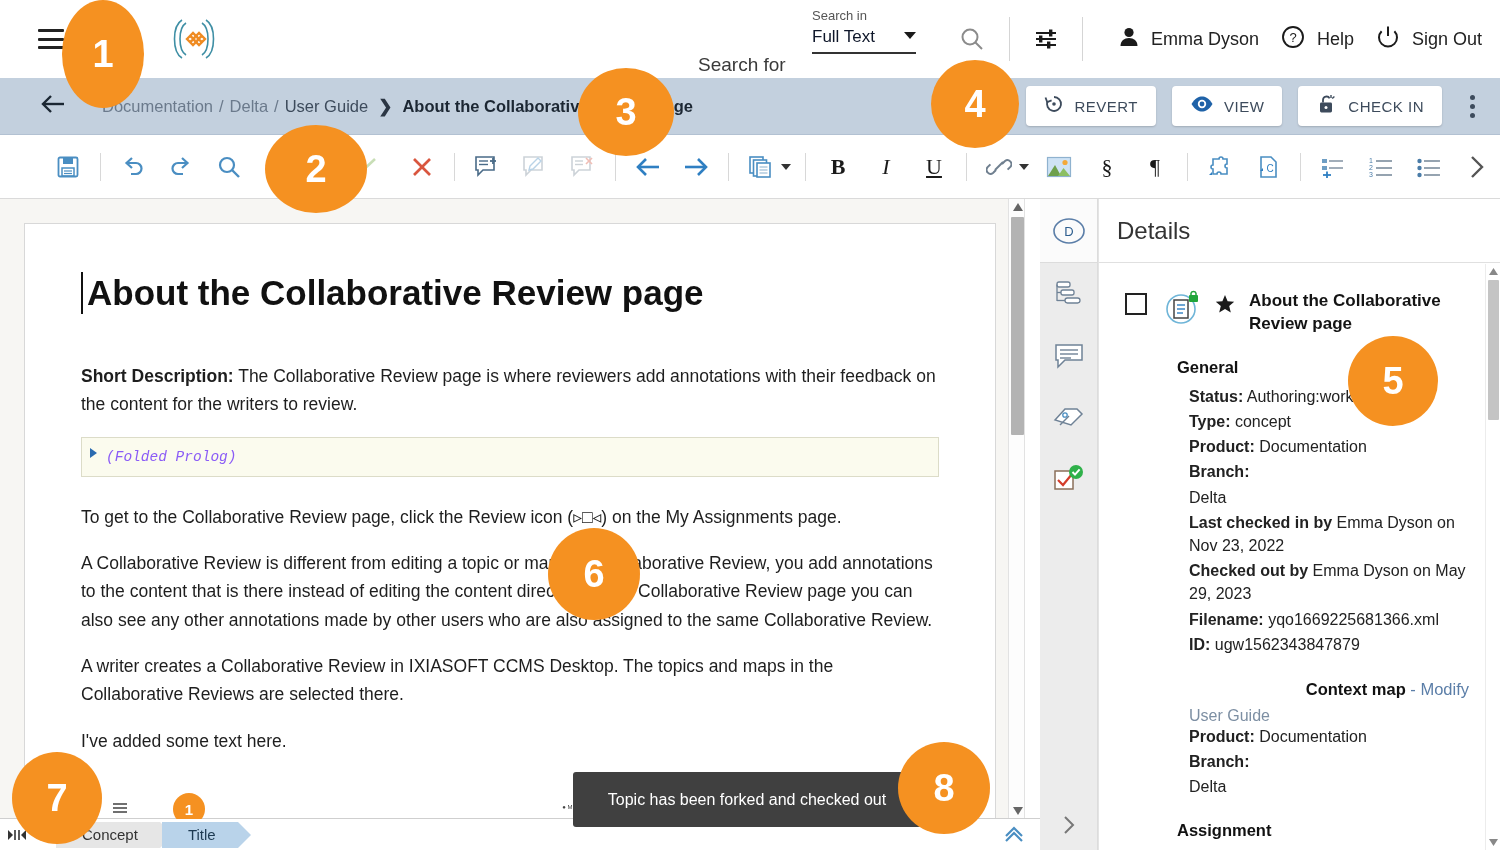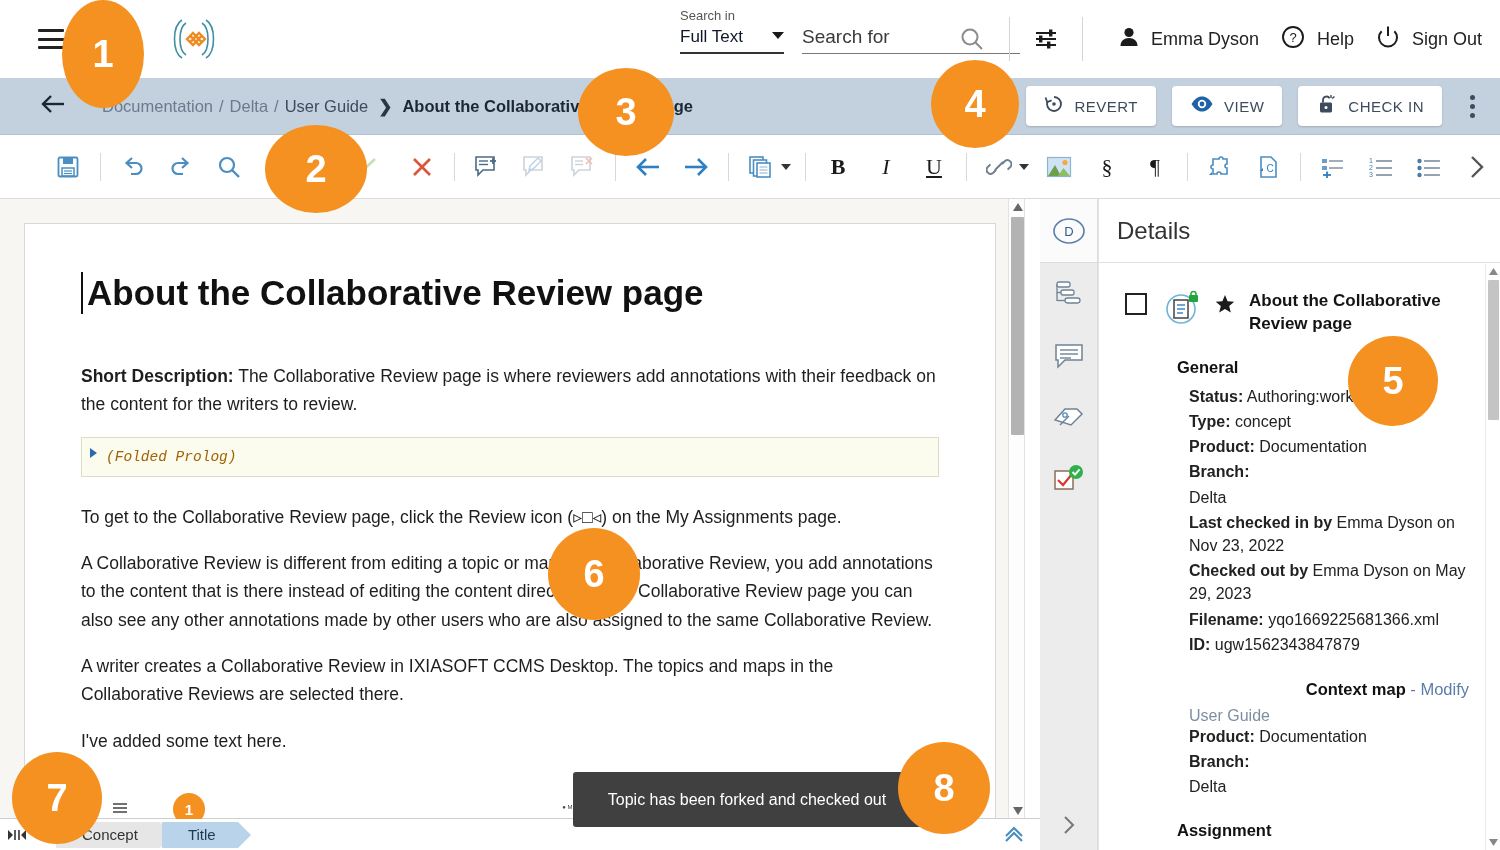--- a/index.html
+++ b/index.html
@@ -16,21 +16,21 @@
     position: absolute; top: 0; left: 0; width: 1500px; height: 78px;
     background: #ffffff;
     display: flex; align-items: center;
   }
   .hamburger { width: 26px; height: 20px; margin-left: 38px; cursor: pointer;
     display: flex; flex-direction: column; justify-content: space-between; }
   .hamburger span { display: block; height: 3px; background: #222; border-radius: 1px; }
   .people-icon { margin-left: 46px; width: 34px; height: 28px; cursor: pointer; }
   .logo { margin-left: 24px; width: 52px; height: 50px; }
 
-  .search-zone { position: absolute; left: 680px; top: 8px; display: flex; align-items: flex-end; }
+  .search-zone { position: absolute; left: 680px; top: 8px; display: flex; align-items: flex-end; flex-direction: column; }
   .search-in-label { font-size: 13px; color: #555; display: block; margin-bottom: 4px; }
   .search-in-select {
     width: 104px; border-bottom: 2px solid #333; padding-bottom: 5px;
     display: flex; align-items: center; justify-content: space-between;
     cursor: pointer;
   }
   .search-in-value { font-size: 17px; color: #0f172a; }
   .caret-down { width: 0; height: 0; border-left: 6px solid transparent;
     border-right: 6px solid transparent; border-top: 7px solid #1a1a1a; margin-bottom: 3px; }
   .search-for-field {
@@ -110,21 +110,21 @@
   .doc-p { font-size: 17.5px; color: #1e1e1e; line-height: 1.62; margin-bottom: 18px; }
   .doc-p b { font-weight: bold; }
   .prolog-box {
     background: #fbfbee; border: 1px solid #dcdcc8; padding: 9px 12px 11px 24px;
     margin: 12px 0 26px 0; position: relative;
   }
   .prolog-box .tri { position: absolute; left: 8px; top: 10px; width: 0; height: 0;
     border-top: 5px solid transparent; border-bottom: 5px solid transparent;
     border-left: 7px solid #2a6bb0; }
   .prolog-box .txt { font-family: "Liberation Mono", monospace; font-size: 14.5px;
-    color: #a16207; font-style: italic; text-align: right; }
+    color: #8b5cf6; font-style: italic; text-align: right; }
 
   
   .embedded-shot {
     position: relative; margin: 26px 0 0 20px; width: 580px; height: 130px;
     overflow: hidden; font-size: 5px; color: #333; background: #fff;
   }
   .es-origsize { position: absolute; right: 20px; top: 2px; font-size: 7px; color: #333; }
   .es-hdr { position: absolute; left: 0; top: 14px; width: 100%; height: 30px; background: #fff; }
   .es-logo { position: absolute; left: 40px; top: 20px; color: #ef8b22; font-size: 14px; letter-spacing: -3px; }
 

